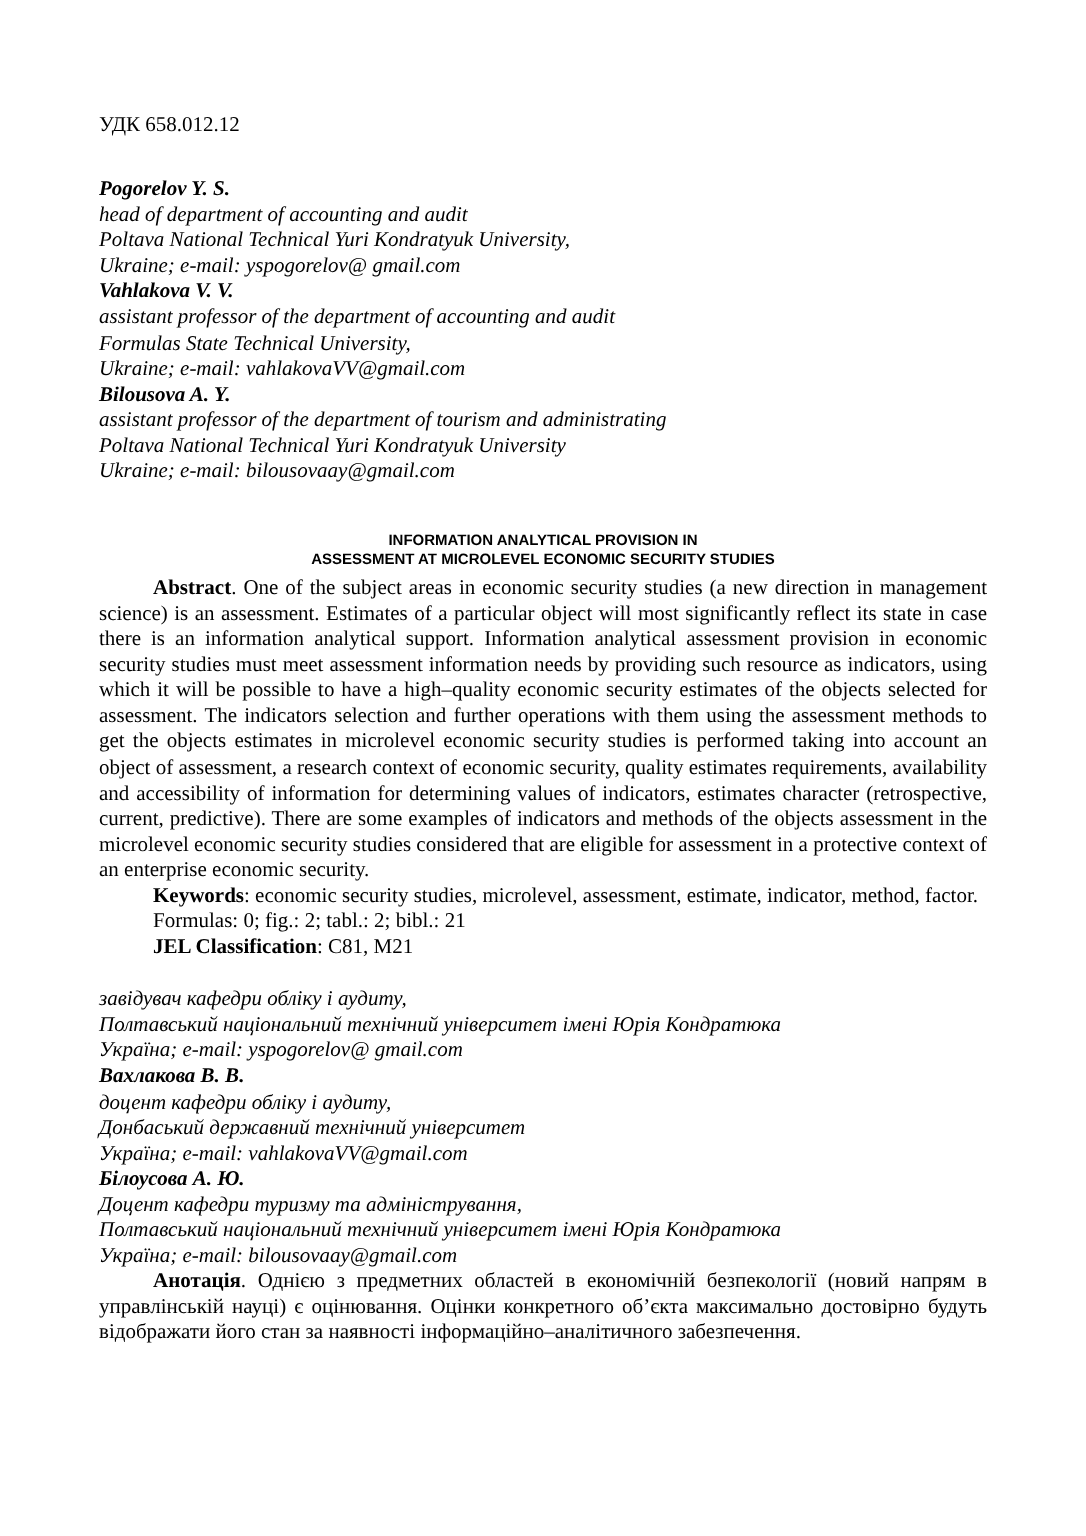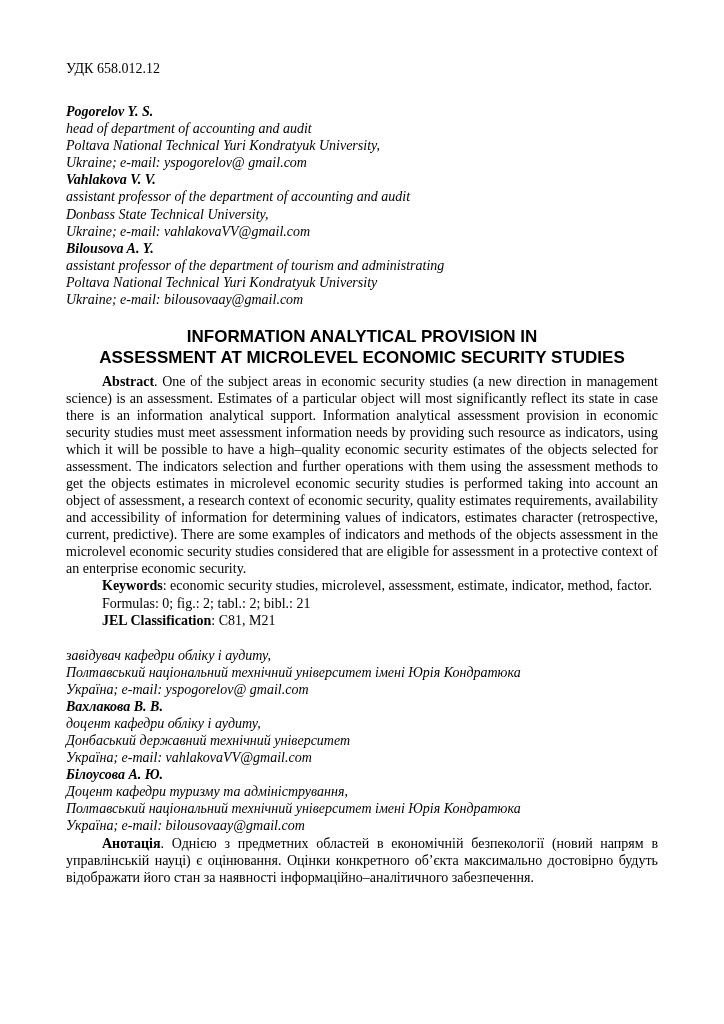--- a/index.html
+++ b/index.html
@@ -8,30 +8,30 @@
     margin:0 auto;
     background:#ffffff;
     box-sizing:border-box;
     padding:60px 66px 0 66px;
     position:relative;
     font-family:"Liberation Serif", serif;
     font-size:14px;
     line-height:1.22;
     color:#000;
   }
-  .udc { margin-bottom:26px; }
+  .udc { margin-bottom:26px;margin-top:15px; }
   .authors { text-align:left; font-style:italic; }
   .author-name { font-weight:bold; }
   .title {
     text-align:center;
     font-family:"Liberation Sans", sans-serif;
     font-weight:bold;
-    font-size:17px;
+    font-size:10px;
     line-height:1.25;
-    margin-top:18px;
+    margin-top:32px;
     margin-bottom:4px;
   }
   .para {
     text-align:justify;
     text-indent:36px;
     margin:0;
   }
   .meta-line { text-indent:36px; }
   .bold { font-weight:bold; }
   .section-gap { height:18px; }
@@ -49,21 +49,21 @@
 
   <div class="udc">УДК 658.012.12</div>
 
   <div class="authors">
     <div class="author-name">Pogorelov Y. S.</div>
     <div>head of department of accounting and audit</div>
     <div>Poltava National Technical Yuri Kondratyuk University,</div>
     <div>Ukraine; e-mail: yspogorelov@ gmail.com</div>
     <div class="author-name">Vahlakova V. V.</div>
     <div>assistant professor of the department of accounting and audit</div>
-    <div>Donbass State Technical University,</div>
+    <div>Formulas State Technical University,</div>
     <div>Ukraine; e-mail: vahlakovaVV@gmail.com</div>
     <div class="author-name">Bilousova A. Y.</div>
     <div>assistant professor of the department of tourism and administrating</div>
     <div>Poltava National Technical Yuri Kondratyuk University</div>
     <div>Ukraine; e-mail: bilousovaay@gmail.com</div>
   </div>
 
   <div class="title">
     <div>INFORMATION ANALYTICAL PROVISION IN</div>
     <div>ASSESSMENT AT MICROLEVEL ECONOMIC SECURITY STUDIES</div>

